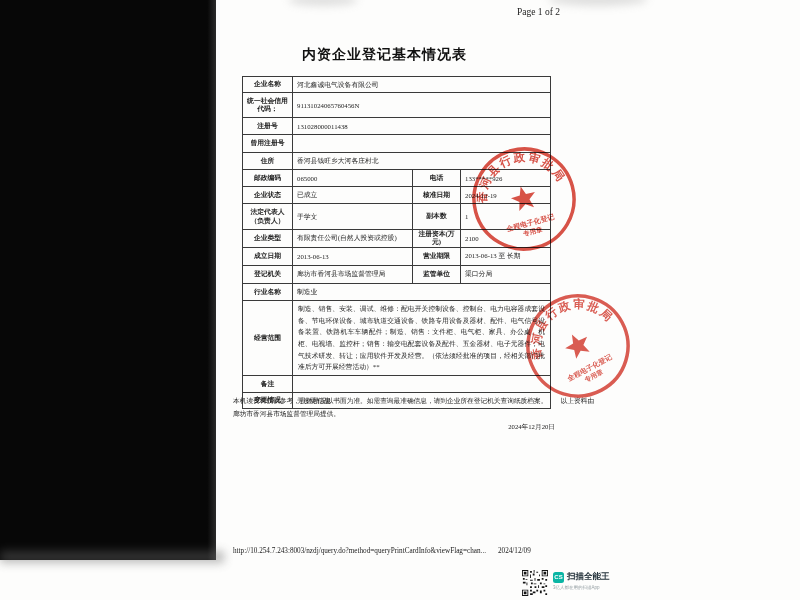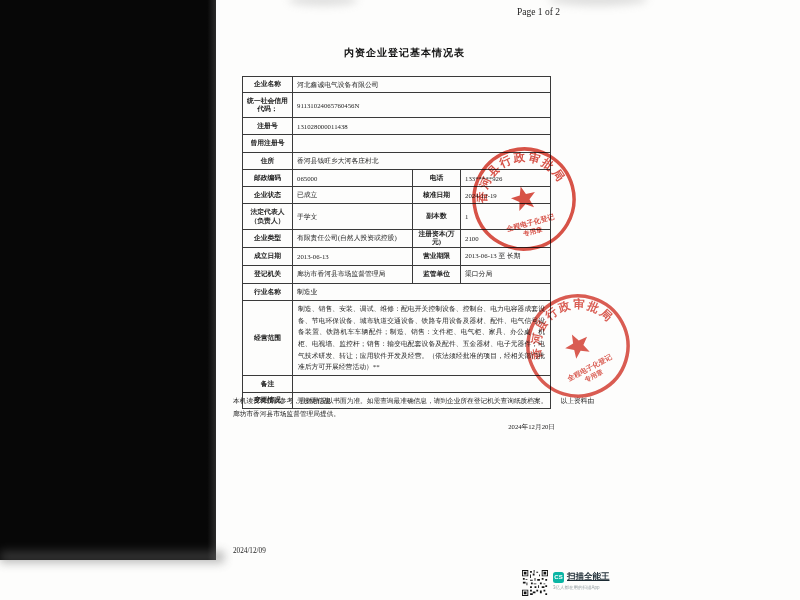--- a/index.html
+++ b/index.html
@@ -14,21 +14,21 @@
   
   #band{left:0;top:0;width:216px;height:560px;
         background:linear-gradient(90deg,var(--band_black) 0 96%,#2b2b2b 100%);}
   #band-fade{left:0;top:551px;width:224px;height:12px;background:#6a6a6a;filter:blur(5px);opacity:.45;}
   .smudge{background:#9a9a9a;filter:blur(4px);opacity:.30;border-radius:50%;}
   #smudge1{left:288px;top:-6px;width:70px;height:12px;}
   #smudge2{left:548px;top:-8px;width:100px;height:14px;}
 
   
   #page-indicator{left:440px;top:7px;width:120px;text-align:right;font-size:9.5px;color:var(--ink);}
-  #doc-title{left:250px;top:46px;width:309px;text-align:center;font-size:10px;font-weight:bold;
+  #doc-title{left:230px;top:46px;width:309px;text-align:center;font-size:14px;font-weight:bold;
              letter-spacing:1px;color:#111;}
   #reg-table{left:242px;top:76px;width:309px;border-collapse:collapse;table-layout:fixed;
              font-size:6.8px;color:var(--ink);}
   #reg-table td{border:1px solid #3a3a3a;vertical-align:middle;padding:0 3px;overflow:hidden;}
   #reg-table .lbl{text-align:center;font-weight:bold;line-height:1.25;}
   #reg-table .val{text-align:left;padding:0 4px;}
   #reg-table .scope{line-height:1.72;padding:2px 5px;text-align:justify;}
 
   #note1{left:233px;top:397px;width:332px;font-size:6.7px;color:var(--ink);white-space:nowrap;}
   #note2{left:233px;top:410px;width:332px;font-size:6.7px;color:var(--ink);}
@@ -45,21 +45,21 @@
   #stamp-a{left:469px;top:144px;transform:rotate(-15deg);opacity:.85;}
   #stamp-b{left:523px;top:291px;transform:rotate(-28deg);opacity:.8;}
 
   
   #qr{left:522px;top:570px;width:26px;height:26px;}
   #qr path{fill:#141414;}
   #cs-row{left:553px;top:571px;display:flex;align-items:center;gap:3px;}
   #cs-badge{width:11px;height:11px;border-radius:2.5px;background:var(--brand_teal);color:#fff;
             font-family:"Liberation Sans",sans-serif;font-size:6px;font-weight:bold;
             display:flex;align-items:center;justify-content:center;}
-  #cs-name{font-family:"Liberation Sans",sans-serif;font-size:8.5px;font-weight:bold;color:var(--brand_dark);text-decoration:underline;}
+  #cs-name{font-family:"Liberation Sans",sans-serif;font-size:8.5px;font-weight:bold;color:var(--brand_dark);}
   #cs-tagline{left:553px;top:585px;font-family:"Liberation Sans",sans-serif;font-size:4.5px;color:#98a2a6;}
 </style>
 </head>
 <body>
 
 <div id="canvas">
 
   <div class="abs" id="band"></div>
   <div class="abs" id="band-fade"></div>
   <div class="abs smudge" id="smudge1"></div>
@@ -149,20 +149,21 @@
         <td class="val" colspan="3">无变更信息</td>
       </tr>
     </tbody>
   </table>
 
   <div class="abs" id="note1">本机读资料仅供参考，具体情况以书面为准。如需查询最准确信息，请到企业所在登记机关查询纸质档案。　　以上资料由</div>
   <div class="abs" id="note2">廊坊市香河县市场监督管理局提供。</div>
   <div class="abs" id="note-date">2024年12月20日</div>
 
   <div class="abs" id="print-footer">
+    <span>http://10.254.7.243:8003/nzdj/query.do?method=queryPrintCardInfo&amp;viewFlag=chan...</span>
     <span>2024/12/09</span>
   </div>
 
   <svg class="abs stamp" id="stamp-a" viewBox="0 0 110 110">
     <defs>
         <path id="arc-a" d="M 17 55 A 38 38 0 0 1 93 55" fill="none"></path>
       </defs>
     <circle cx="55" cy="55" r="50" fill="none" stroke-width="3.5"></circle>
     <polygon points="55,42 58.2,50.6 67.4,51 60.2,56.7 62.6,65.5 55,60.5 47.4,65.5 49.8,56.7 42.6,51 51.8,50.6"></polygon>
     <text font-size="11.5" letter-spacing="2">

